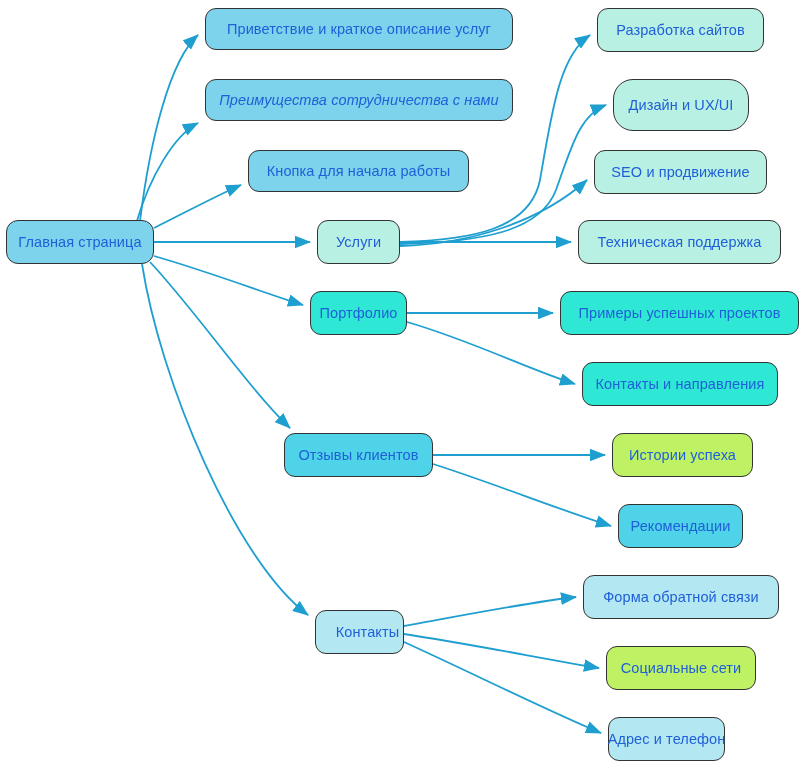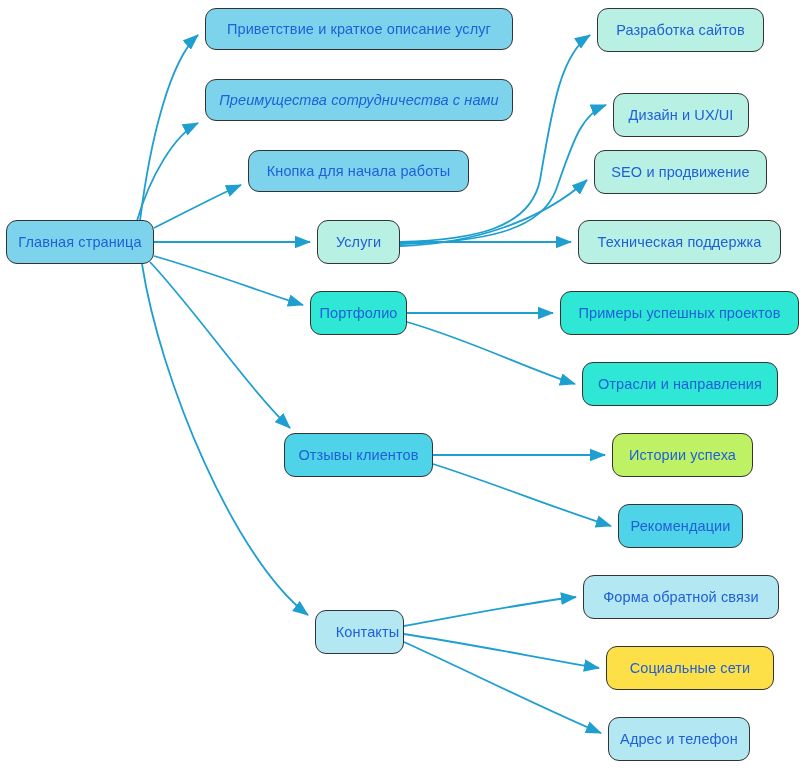--- a/index.html
+++ b/index.html
@@ -69,71 +69,71 @@
         <path d="M 407 313 L 553 313" fill="none" stroke="#1f9fd0" stroke-width="1.8" marker-end="url(#arrowhead)"></path>
         <path d="M 407 322 C 470 340 530 370 575 384" fill="none" stroke="#1f9fd0" stroke-width="1.8" marker-end="url(#arrowhead)"></path>
         <path d="M 433 455 L 605 455" fill="none" stroke="#1f9fd0" stroke-width="1.8" marker-end="url(#arrowhead)"></path>
         <path d="M 433 464 C 490 482 560 510 611 526" fill="none" stroke="#1f9fd0" stroke-width="1.8" marker-end="url(#arrowhead)"></path>
         <path d="M 404 626 C 460 616 530 602 576 597" fill="none" stroke="#1f9fd0" stroke-width="1.8" marker-end="url(#arrowhead)"></path>
         <path d="M 404 634 C 470 644 550 660 599 668" fill="none" stroke="#1f9fd0" stroke-width="1.8" marker-end="url(#arrowhead)"></path>
         <path d="M 404 642 C 470 672 550 712 601 733" fill="none" stroke="#1f9fd0" stroke-width="1.8" marker-end="url(#arrowhead)"></path>
       </g>
   </svg>
   <div id="node-group">
-      <div class="node" style="left: 6px; top: 220px; width: 148px; height: 44px; background: rgb(126, 211, 236); border-color: rgb(51, 51, 51); color: rgb(31, 95, 216);">
+      <div class="node" style="left: 6px; top: 220px; width: 148px; height: 44px; background: rgb(126, 211, 236); border-color: rgb(51, 51, 51); color: rgb(31, 95, 216); border-radius: 12px;">
         <span class="node-label">Главная страница</span>
       </div>
       <div class="node" style="left: 205px; top: 8px; width: 308px; height: 42px; background: rgb(126, 211, 236); border-color: rgb(51, 51, 51); color: rgb(31, 95, 216);">
         <span class="node-label">Приветствие и краткое описание услуг</span>
       </div>
       <div class="node" style="left: 205px; top: 79px; width: 308px; height: 42px; background: rgb(126, 211, 236); border-color: rgb(51, 51, 51); color: rgb(31, 95, 216); font-style: italic;">
         <span class="node-label">Преимущества сотрудничества с нами</span>
       </div>
       <div class="node" style="left: 248px; top: 150px; width: 221px; height: 42px; background: rgb(126, 211, 236); border-color: rgb(51, 51, 51); color: rgb(31, 95, 216);">
         <span class="node-label">Кнопка для начала работы</span>
       </div>
       <div class="node" style="left: 317px; top: 220px; width: 83px; height: 44px; background: rgb(184, 240, 227); border-color: rgb(51, 51, 51); color: rgb(31, 95, 216);">
         <span class="node-label">Услуги</span>
       </div>
       <div class="node" style="left: 597px; top: 8px; width: 167px; height: 44px; background: rgb(184, 240, 227); border-color: rgb(51, 51, 51); color: rgb(31, 95, 216);">
         <span class="node-label">Разработка сайтов</span>
       </div>
-      <div class="node" style="left: 613px; top: 93px; width: 136px; height: 44px; background: rgb(184, 240, 227); border-color: rgb(51, 51, 51); color: rgb(31, 95, 216);">
+      <div class="node" style="left: 613px; top: 79px; width: 136px; height: 52px; background: rgb(184, 240, 227); border-color: rgb(51, 51, 51); color: rgb(31, 95, 216); border-radius: 20px;">
         <span class="node-label">Дизайн и UX/UI</span>
       </div>
       <div class="node" style="left: 594px; top: 150px; width: 173px; height: 44px; background: rgb(184, 240, 227); border-color: rgb(51, 51, 51); color: rgb(31, 95, 216);">
         <span class="node-label">SEO и продвижение</span>
       </div>
       <div class="node" style="left: 578px; top: 220px; width: 203px; height: 44px; background: rgb(184, 240, 227); border-color: rgb(51, 51, 51); color: rgb(31, 95, 216);">
         <span class="node-label">Техническая поддержка</span>
       </div>
       <div class="node" style="left: 310px; top: 291px; width: 97px; height: 44px; background: rgb(46, 232, 213); border-color: rgb(51, 51, 51); color: rgb(31, 95, 216);">
         <span class="node-label">Портфолио</span>
       </div>
       <div class="node" style="left: 560px; top: 291px; width: 239px; height: 44px; background: rgb(46, 232, 213); border-color: rgb(51, 51, 51); color: rgb(31, 95, 216);">
         <span class="node-label">Примеры успешных проектов</span>
       </div>
       <div class="node" style="left: 582px; top: 362px; width: 196px; height: 44px; background: rgb(46, 232, 213); border-color: rgb(51, 51, 51); color: rgb(31, 95, 216);">
-        <span class="node-label">Отрасли и направления</span>
+        <span class="node-label">Контакты и направления</span>
       </div>
       <div class="node" style="left: 284px; top: 433px; width: 149px; height: 44px; background: rgb(79, 211, 232); border-color: rgb(51, 51, 51); color: rgb(31, 95, 216);">
         <span class="node-label">Отзывы клиентов</span>
       </div>
       <div class="node" style="left: 612px; top: 433px; width: 141px; height: 44px; background: #bef264; border-color: rgb(51, 51, 51); color: rgb(31, 95, 216);">
         <span class="node-label">Истории успеха</span>
       </div>
       <div class="node" style="left: 618px; top: 504px; width: 125px; height: 44px; background: rgb(79, 211, 232); border-color: rgb(51, 51, 51); color: rgb(31, 95, 216);">
         <span class="node-label">Рекомендации</span>
       </div>
       <div class="node" style="left: 315px; top: 610px; width: 89px; height: 44px; background: rgb(179, 232, 242); border-color: rgb(51, 51, 51); color: rgb(31, 95, 216); padding-left: 16px;">
         <span class="node-label">Контакты</span>
       </div>
       <div class="node" style="left: 583px; top: 575px; width: 196px; height: 44px; background: rgb(179, 232, 242); border-color: rgb(51, 51, 51); color: rgb(31, 95, 216);">
         <span class="node-label">Форма обратной связи</span>
       </div>
-      <div class="node" style="left: 606px; top: 646px; width: 168px; height: 44px; background: #fde047; border-color: rgb(51, 51, 51); color: rgb(31, 95, 216);">
+      <div class="node" style="left: 606px; top: 646px; width: 150px; height: 44px; background: #bef264; border-color: rgb(51, 51, 51); color: rgb(31, 95, 216);">
         <span class="node-label">Социальные сети</span>
       </div>
-      <div class="node" style="left: 608px; top: 717px; width: 142px; height: 44px; background: rgb(179, 232, 242); border-color: rgb(51, 51, 51); color: rgb(31, 95, 216); text-align: center;">
+      <div class="node" style="left: 608px; top: 717px; width: 117px; height: 44px; background: rgb(179, 232, 242); border-color: rgb(51, 51, 51); color: rgb(31, 95, 216); text-align: center;">
         <span class="node-label">Адрес и телефон</span>
       </div>
     </div>
 </div>
 
 </body></html>

